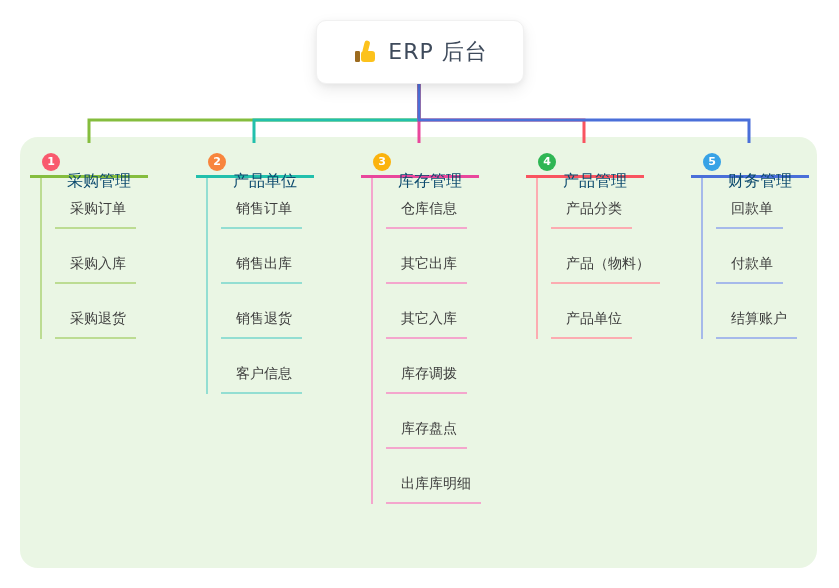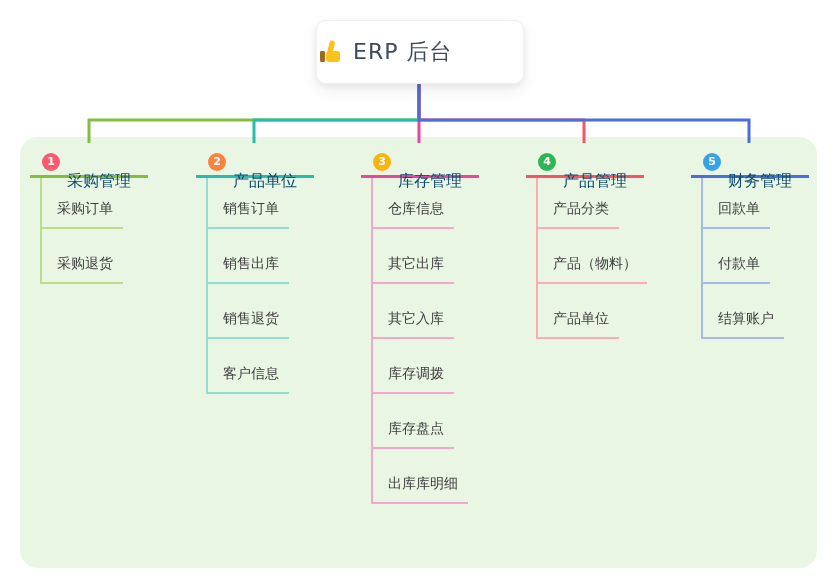--- a/index.html
+++ b/index.html
@@ -6,21 +6,21 @@
   body{
     width:839px;height:588px;position:relative;overflow:hidden;
     background:#ffffff;
     font-family:"DejaVu Sans","Liberation Sans",sans-serif;
   }
   
   .root-node{
     position:absolute;left:316px;top:20px;width:206px;height:62px;
     background:#fff;border:1px solid #f1f1f1;border-radius:10px;
     box-shadow:0 2px 6px rgba(0,0,0,.05),0 6px 16px rgba(0,0,0,.08);
-    display:flex;align-items:center;justify-content:flex-start;gap:10px;
+    display:flex;align-items:center;justify-content:center;gap:10px;
     z-index:3;cursor:default;
   }
   .root-label{font-size:22px;color:#3e4a5b;letter-spacing:1px;}
   
   #connectors{position:absolute;left:0;top:0;z-index:2;pointer-events:none;}
   
   .panel{
     position:absolute;left:20px;top:137px;width:797px;height:431px;
     background:#eaf6e4;border-radius:18px;z-index:1;
   }
@@ -36,21 +36,21 @@
     display:flex;align-items:center;gap:7px;height:27px;
     padding-left:12px;border-bottom:3px solid var(--c);
     cursor:pointer;white-space:nowrap;
   }
   .badge{
     width:18px;height:18px;border-radius:50%;background:var(--b);
     color:#fff;font-size:11px;line-height:18px;text-align:center;
     flex:0 0 18px;font-weight:bold;
   }
   .branch-label{font-size:16px;color:#0c4a6e;margin-top:39px;}
-  .children{margin-left:10px;border-left:2px solid var(--l);}
+  .children{margin-left:10px;border-left:2px solid var(--l);padding-left:13px;}
   .child{height:55px;display:flex;align-items:flex-end;cursor:pointer;}
   .child:first-child{height:51px;}
   .child-label{
     font-size:14px;color:#3d3d3d;white-space:nowrap;
     padding:0 10px 9px 15px;border-bottom:2px solid var(--l);
   }
 </style>
 </head>
 <body>
 
@@ -77,20 +77,23 @@
 
 <div id="branches">
     <div class="branch" style="--c: #85bd3e; --l: #bcdc92; --b: #f95a6e;">
     <div class="branch-title">
       <span class="badge">1</span>
       <span class="branch-label">采购管理</span>
     </div>
     <div class="children">
         <div class="child">
     <span class="child-label">采购订单</span>
+  </div>
+        <div class="child">
+    <span class="child-label">采购入库</span>
   </div>
         <div class="child">
     <span class="child-label">采购退货</span>
   </div>
       </div>
   </div>
     <div class="branch" style="--c: #22c0ac; --l: #93ded2; --b: #f8853d;">
     <div class="branch-title">
       <span class="badge">2</span>
       <span class="branch-label">产品单位</span>

